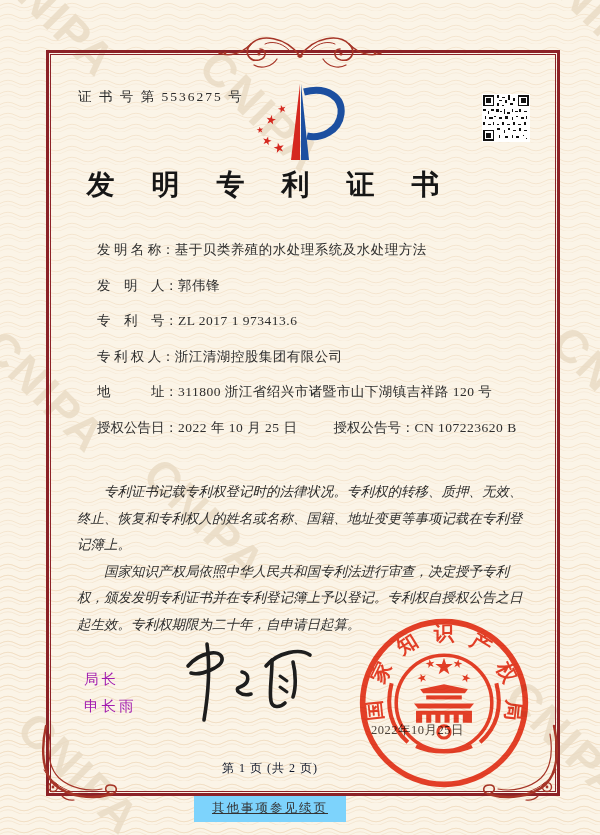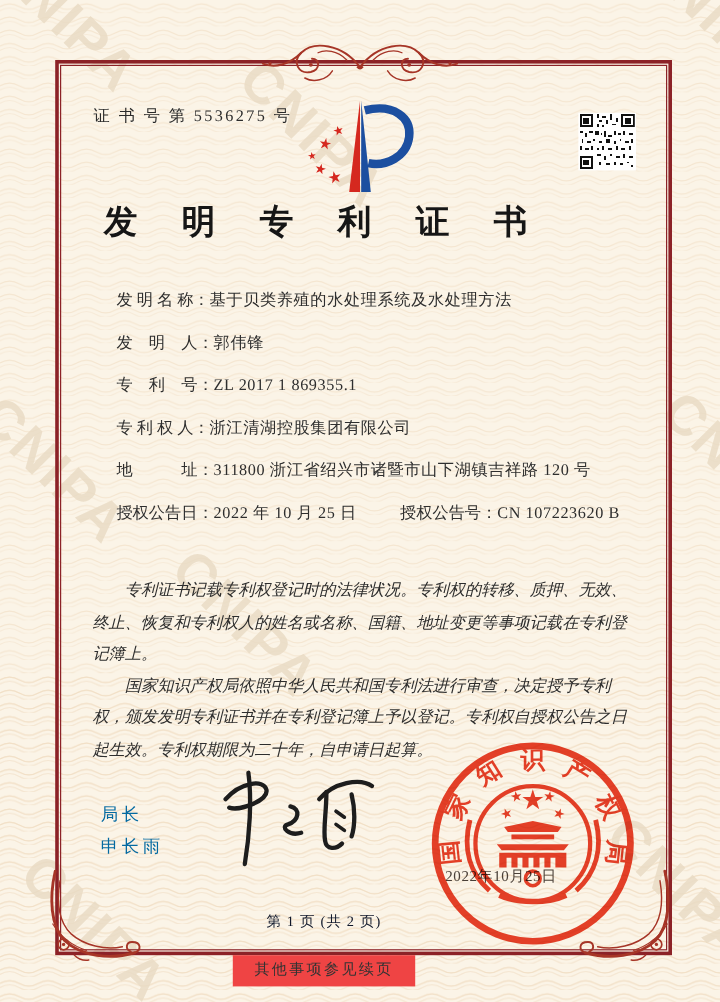--- a/index.html
+++ b/index.html
@@ -19,27 +19,27 @@
   .title{position:absolute;left:0;right:0;top:166px;text-align:center;font-size:28px;
          font-weight:700;color:#161616;letter-spacing:15px;padding-left:1px;}
   .fields{position:absolute;left:78px;top:240px;width:452px;margin-left:19px;}
   .frow{display:flex;line-height:20px;margin-bottom:15.5px;font-size:13.5px;color:#2e2e2e;white-space:nowrap;}
   .flabel{color:#2e2e2e;}
   .fvalue{letter-spacing:.5px;}
   .pair2{margin-left:36px;display:flex;justify-content:space-between;}
   .paras{position:absolute;left:77px;top:479px;width:450px;font-size:13.5px;line-height:26.5px;
          color:#2d2d2d;font-style:italic;}
   .paras p{margin:0;text-indent:2em;}
-  .director{position:absolute;left:84px;top:666px;font-size:14.5px;color:#0369a1;letter-spacing:3px;line-height:27px;}
+  .director{position:absolute;left:84px;top:666px;font-size:14.5px;color:#a21caf;letter-spacing:3px;line-height:27px;}
   .sig{position:absolute;left:168px;top:634px;}
   .sealdate{position:absolute;left:371px;top:722px;font-size:12.5px;color:#4a4038;z-index:4;letter-spacing:.5px;}
   .seal{position:absolute;left:355px;top:614px;z-index:5;mix-blend-mode:multiply;opacity:.95;}
   .pageinfo{position:absolute;left:0;right:0;top:760px;text-align:center;font-size:12px;color:#0f172a;letter-spacing:1px;}
   .contnote{position:absolute;left:0;right:0;top:796px;text-align:center;font-size:12.5px;color:#333;}
-  .contnote span{background:#ef4444;padding:4px 18px 5px;display:inline-block;letter-spacing:2px;}
+  .contnote span{background:#7dd3fc;padding:4px 18px 5px;display:inline-block;letter-spacing:2px;text-decoration:underline;}
 </style>
 </head>
 <body>
 
 <div class="page">
 
   <svg class="waves" width="600" height="835">
     <defs>
       <pattern id="wv" width="64" height="11" patternUnits="userSpaceOnUse">
         <path d="M0 5.5 Q 8 1 16 5.5 T 32 5.5 T 48 5.5 T 64 5.5" fill="none" stroke="#efd9bc" stroke-width="1"></path>
@@ -147,21 +147,21 @@
       <div class="frow">
         <span class="flabel">发 明 名 称：</span>
         <span class="fvalue">基于贝类养殖的水处理系统及水处理方法</span>
       </div>
       <div class="frow">
         <span class="flabel">发　明　人：</span>
         <span class="fvalue">郭伟锋</span>
       </div>
       <div class="frow">
         <span class="flabel">专　利　号：</span>
-        <span class="fvalue">ZL 2017 1 869355.1</span>
+        <span class="fvalue">ZL 2017 1 973413.6</span>
       </div>
       <div class="frow">
         <span class="flabel">专 利 权 人：</span>
         <span class="fvalue">浙江清湖控股集团有限公司</span>
       </div>
       <div class="frow">
         <span class="flabel">地　　　址：</span>
         <span class="fvalue">311800 浙江省绍兴市诸暨市山下湖镇吉祥路 120 号</span>
       </div>
       <div class="frow">

